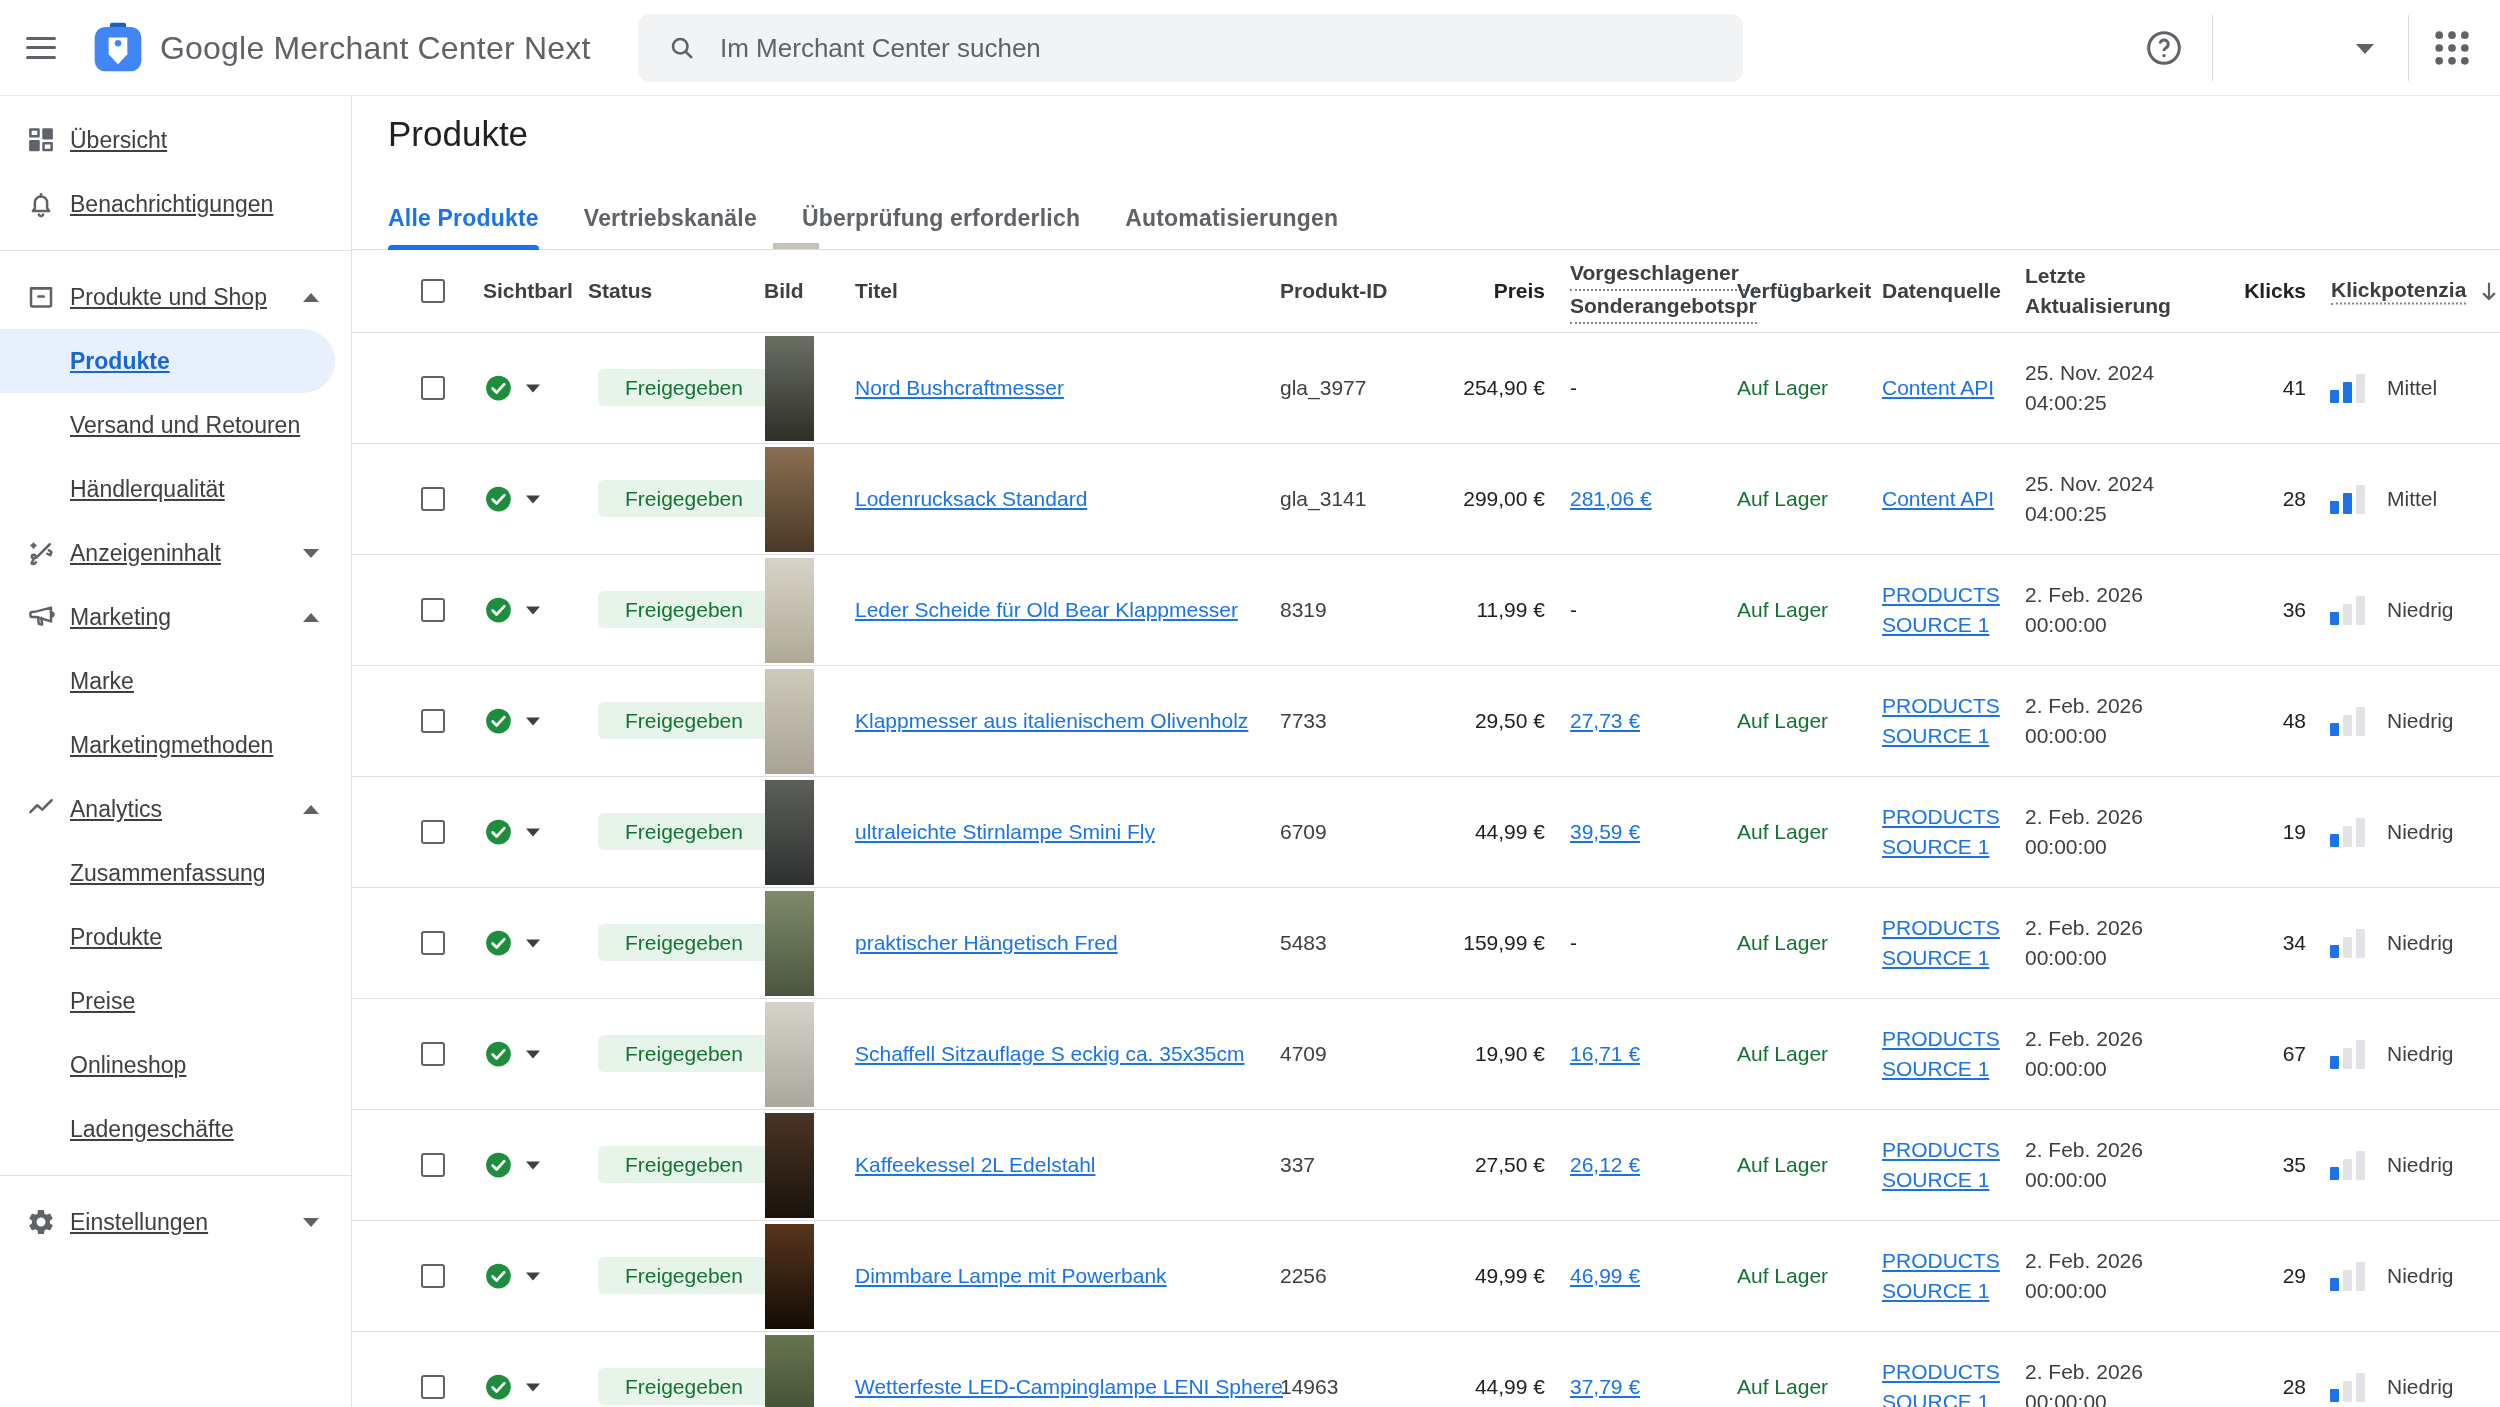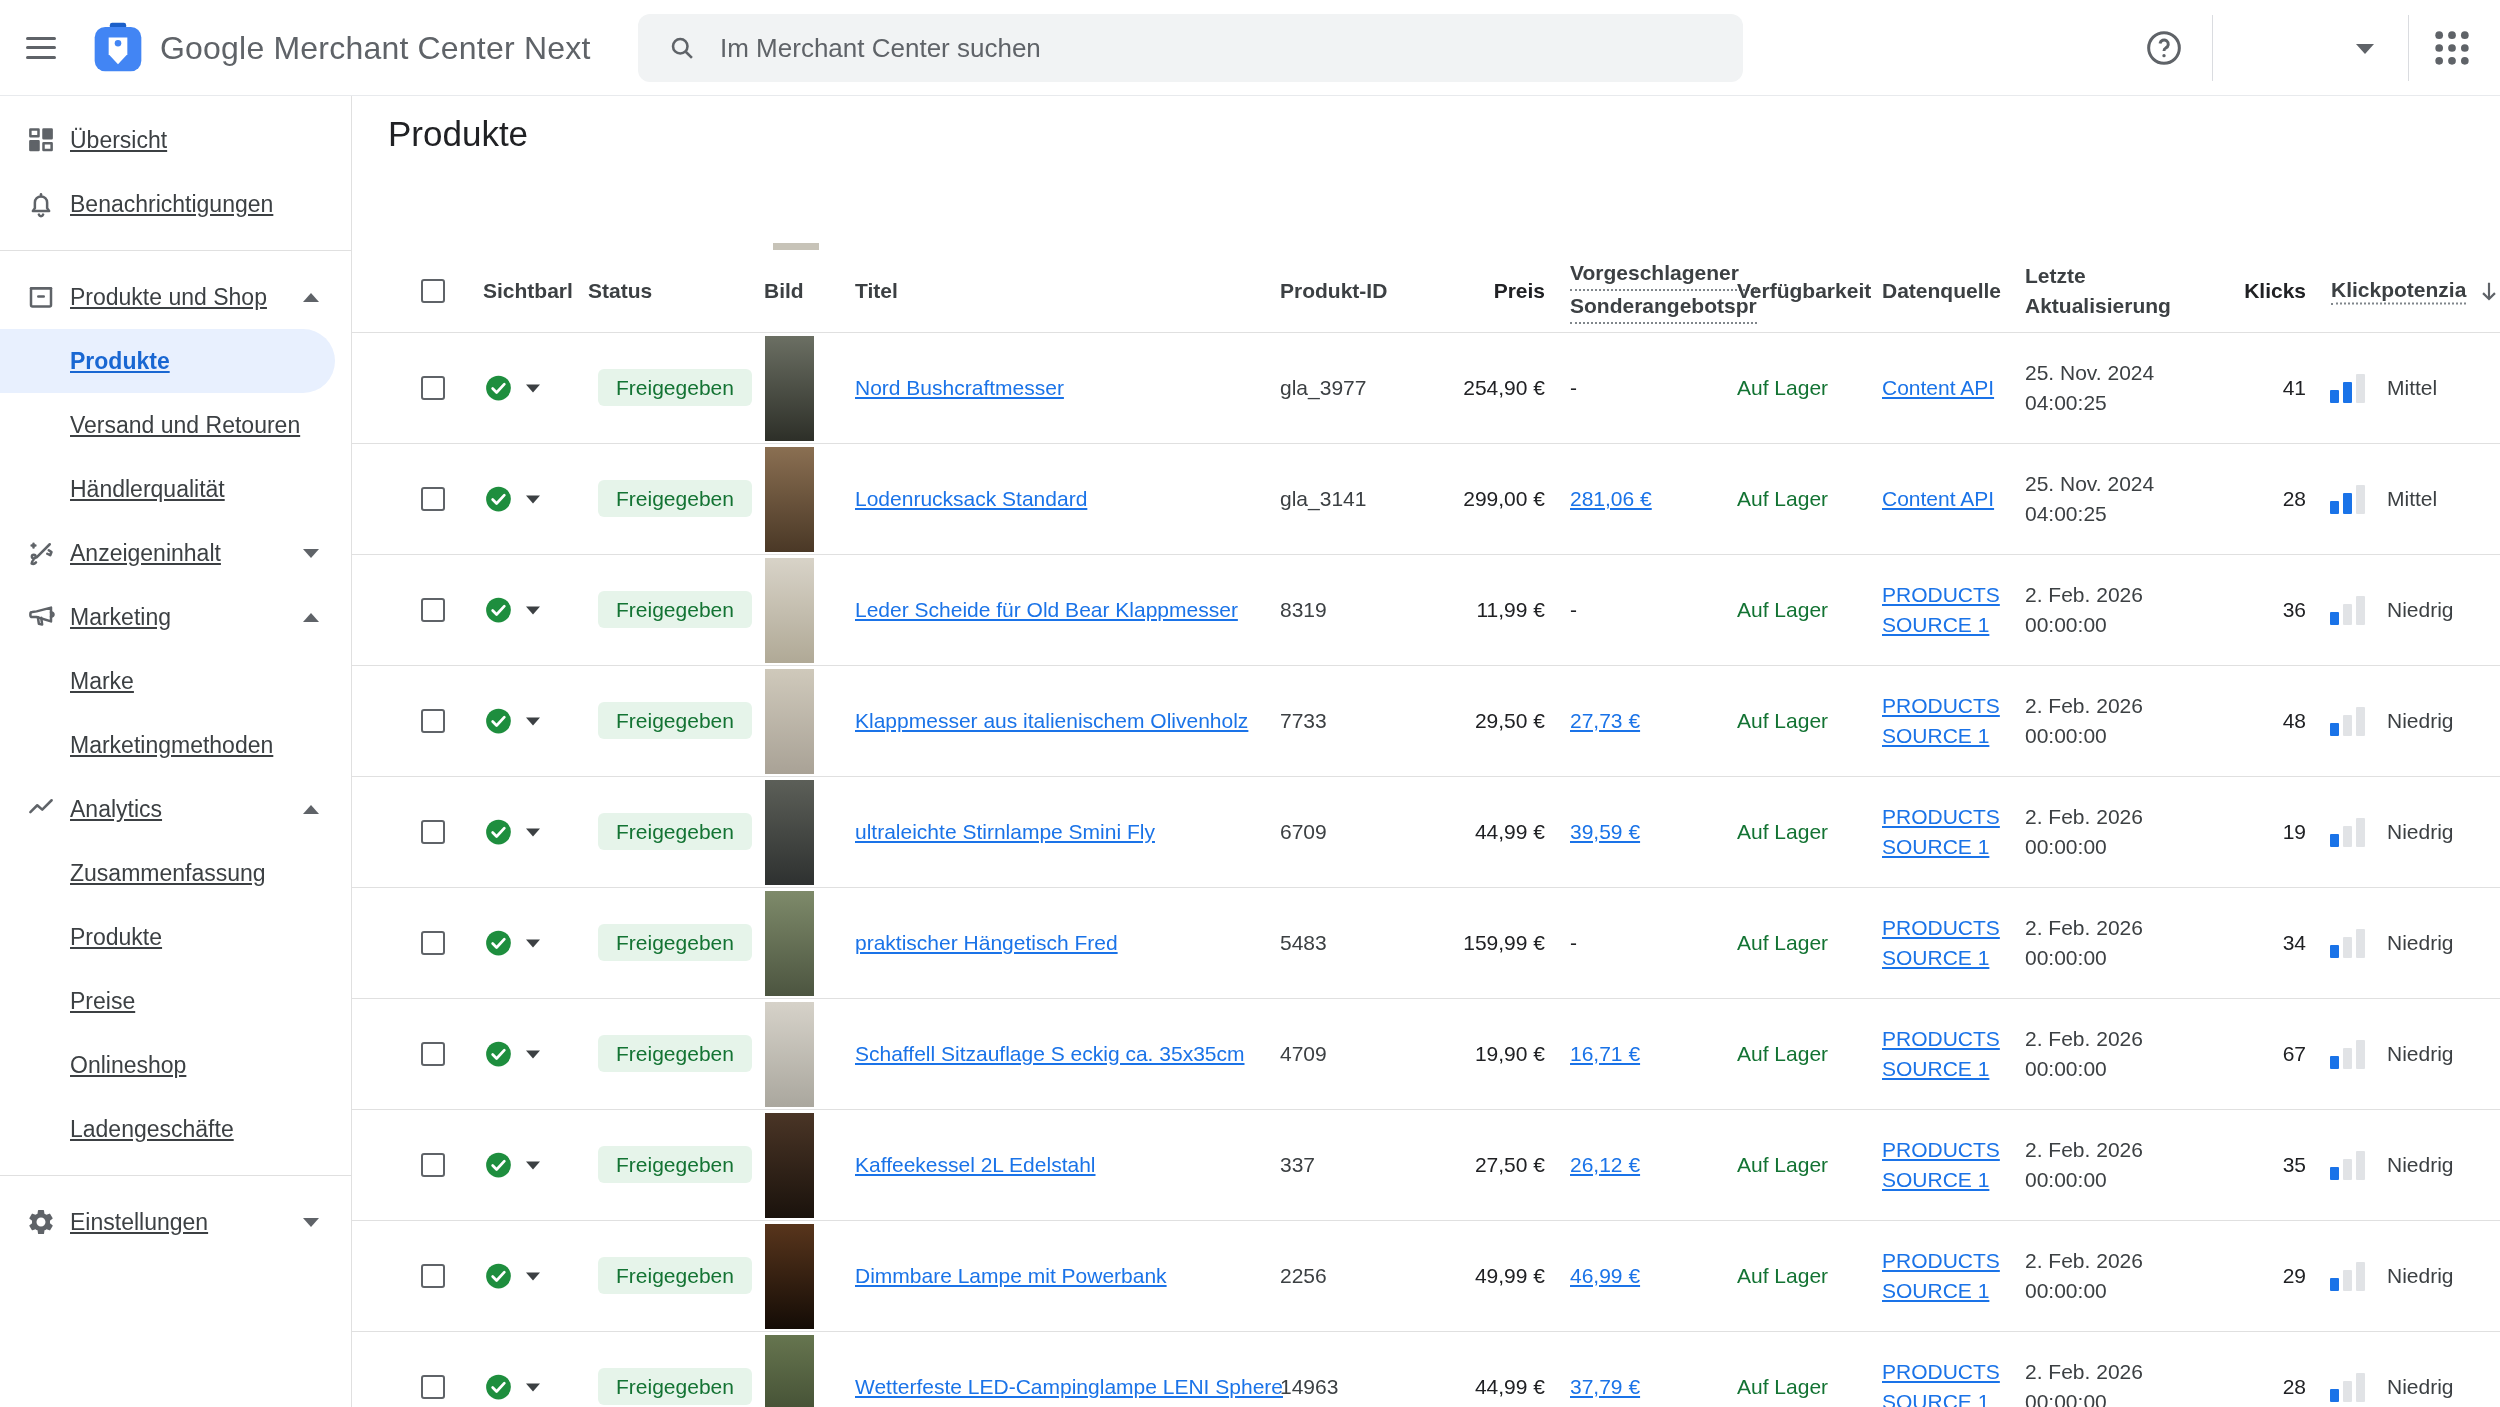--- a/index.html
+++ b/index.html
@@ -69,21 +69,21 @@
   .dotted { border-bottom:2px dotted #80868b; padding-bottom:1px; }
   .cb { position:absolute; width:24px; height:24px; border:2px solid #5f6368; border-radius:3px;
     top:50%; transform:translateY(-50%); background:#fff; cursor:pointer; }
 
   .tbody { position:absolute; left:0; top:237px; width:2148px; bottom:0; overflow:hidden; }
   .row { position:relative; height:111px; border-bottom:1px solid #e0e0e0; background:#fff; }
   .cell { position:absolute; top:50%; transform:translateY(-50%); font-size:21px; color:#202124; white-space:nowrap; }
   .vis-wrap { display:flex; align-items:center; gap:14px; cursor:pointer; }
   .vis-caret { width:0; height:0; border-left:7px solid transparent; border-right:7px solid transparent;
     border-top:8px solid #3c4043; }
-  .chip { background:#e6f4ea; color:#137333; font-size:21px; padding:7px 18px; border-radius:6px; }
+  .chip { background:#e6f4ea; color:#137333; font-size:21px; padding:7px 27px; border-radius:6px; }
   .thumb { position:absolute; left:413px; top:3px; width:49px; height:105px; cursor:pointer; }
   .link { color:#1a73e8; text-decoration:underline; cursor:pointer; }
   .pid { color:#3c4043; }
   .price { left:1023px; width:170px; text-align:right; color:#202124;padding-left:43px; }
   .avail { color:#137333; }
   .two-line div { line-height:30px; }
   .updated { color:#3c4043; }
   .updated div { line-height:30px; }
   .clicks { left:1874px; width:80px; text-align:right; color:#202124; }
   .pot { left:1978px; display:flex; align-items:center; gap:22px; }
@@ -266,20 +266,28 @@
     <span class="side-label">Einstellungen</span>
     <span class="side-caret down"></span>
   </div>
 </div>
 
 <div class="main">
   <h1 class="page-title">Produkte</h1>
 
   <div class="row-sliver"></div>
 
+  <div class="tabbar">
+    <div class="tabs" id="tabs">
+        <div class="tab active">Alle Produkte</div>
+        <div class="tab">Vertriebskanäle</div>
+        <div class="tab">Überprüfung erforderlich</div>
+        <div class="tab">Automatisierungen</div>
+      </div>
+  </div>
 
   <div class="scroll-thumb"></div>
 
   <div class="thead">
     <span class="cb" style="left:69px"></span>
     <span class="th" style="left:131px">Sichtbarl</span>
     <span class="th" style="left:236px">Status</span>
     <span class="th" style="left:412px">Bild</span>
     <span class="th" style="left:503px">Titel</span>
     <span class="th" style="left:928px">Produkt-ID</span>

